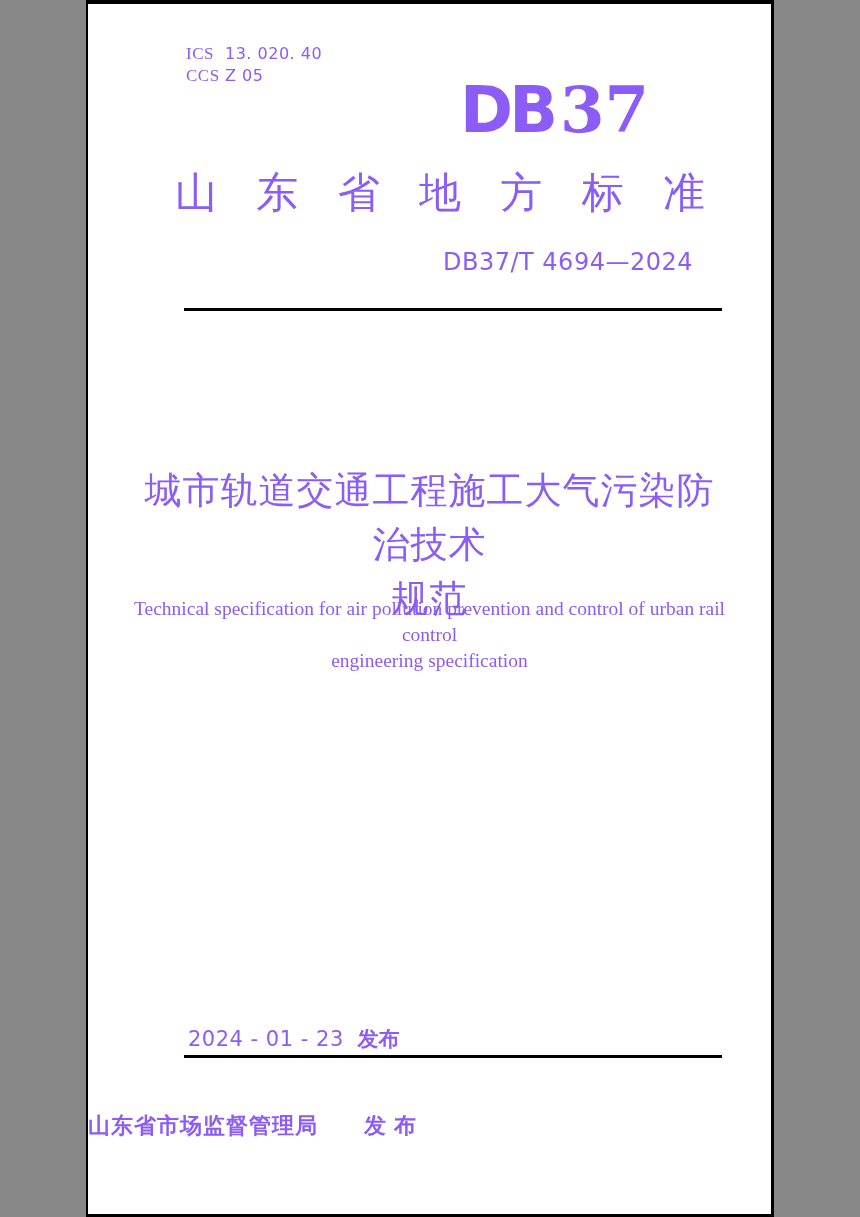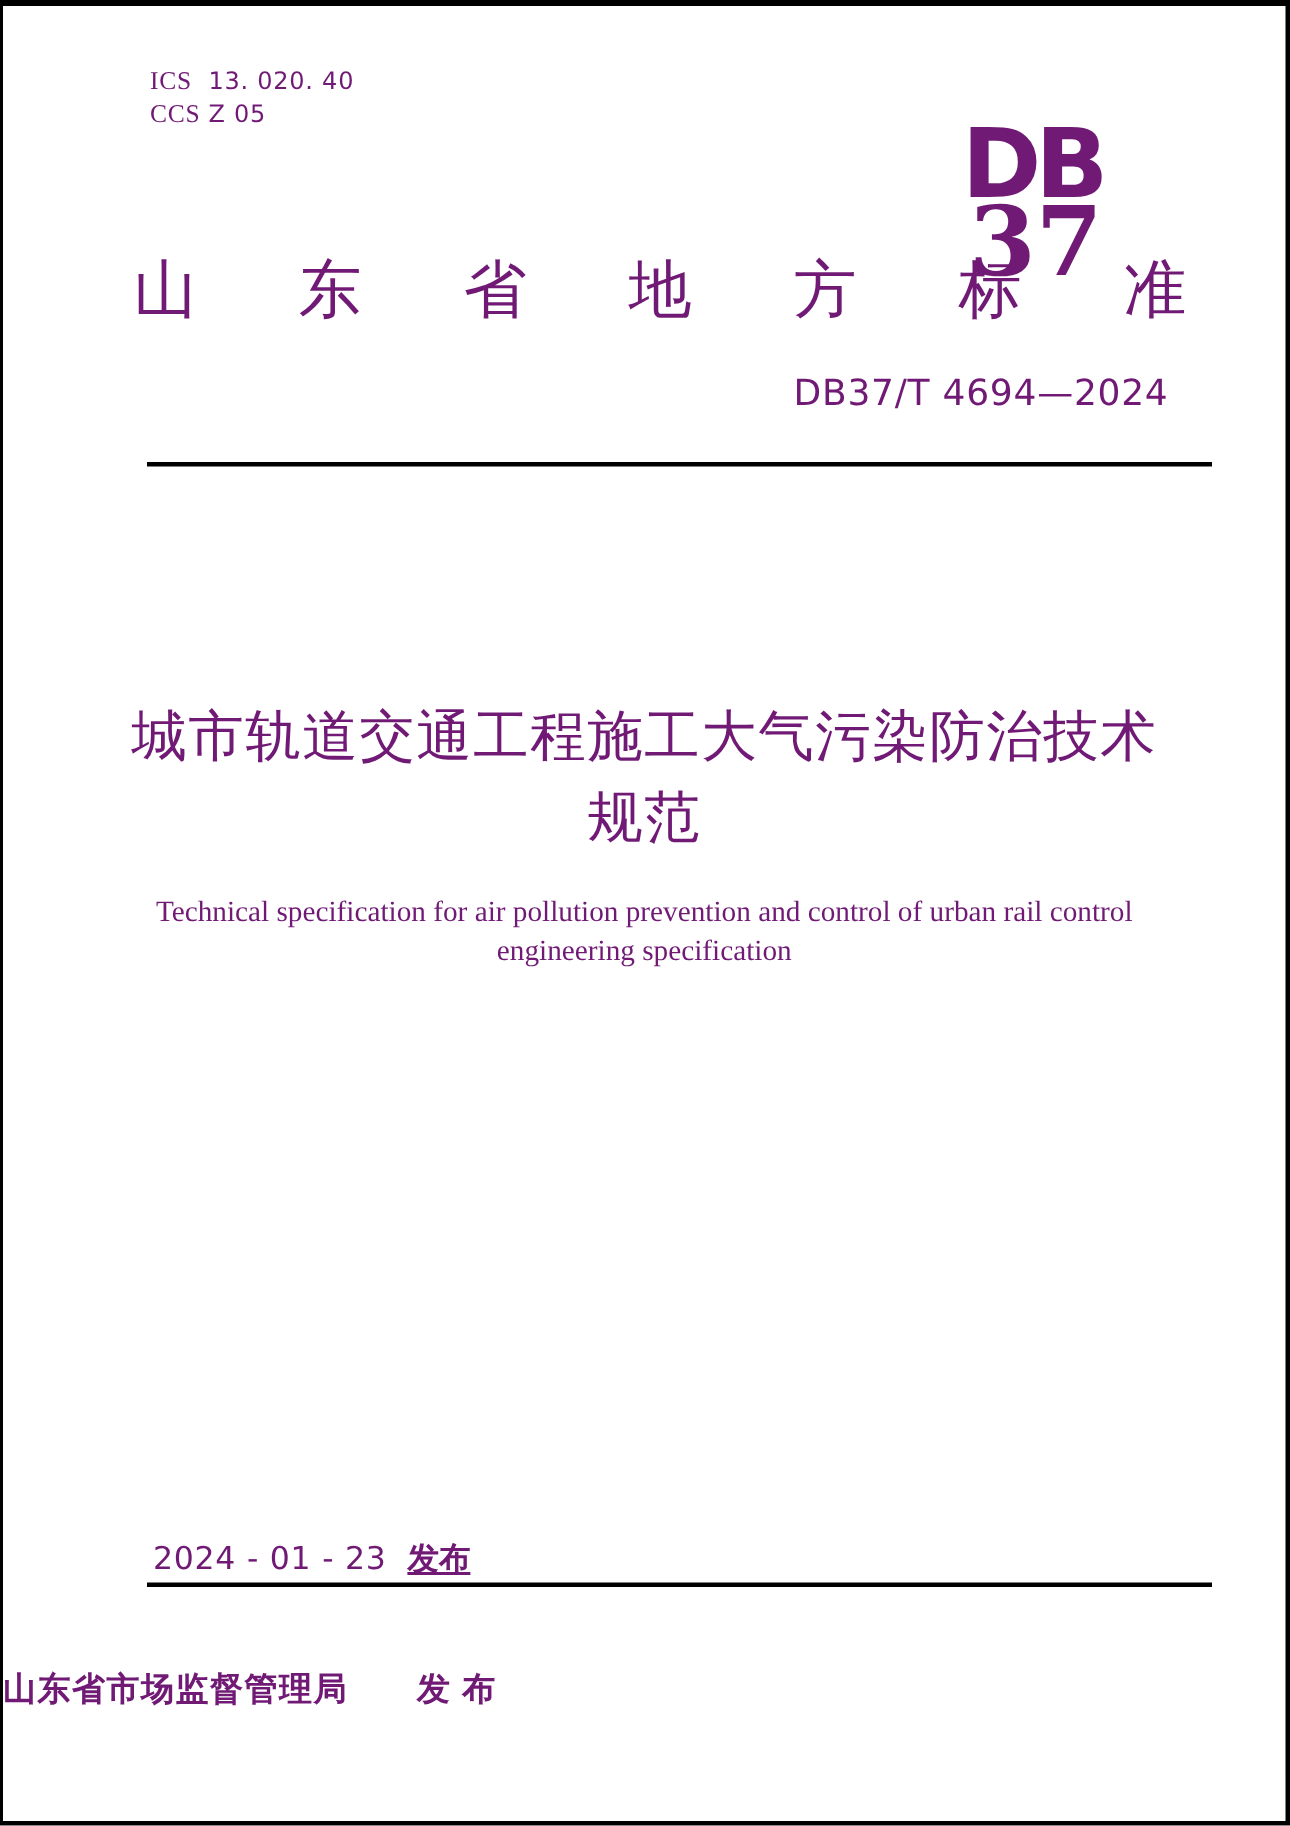--- a/index.html
+++ b/index.html
@@ -2,25 +2,25 @@
 <html><head>
 <meta charset="utf-8">
 <style>
   html, body {
     margin: 0;
     padding: 0;
     background: #888;
   }
   .page {
     position: relative;
-    width: 860px;
+    width: 688px;
     height: 1217px;
     margin: 0 auto;
     background: #ffffff;
-    color: #701a75;
+    color: #8b5cf6;
     box-sizing: border-box;
     border: 3px solid #000000;
     border-top-width: 4px;
     border-left-width: 2px;
     overflow: hidden;
     font-family: "Liberation Sans", sans-serif;
     padding-left: 20px;
   }
 
   
@@ -47,21 +47,20 @@
   }
 
   
   .db37-logo {
     position: absolute;
     top: 80px;
     right: 122px;
     display: flex;
     align-items: flex-end;
     white-space: nowrap;
-    flex-direction: column;
   }
   .logo-db {
     font-family: "DejaVu Sans", sans-serif;
     font-weight: 900;
     font-size: 64px;
     line-height: 52px;
     letter-spacing: -4px;
   }
   .logo-num {
     font-family: "DejaVu Serif", serif;
@@ -145,21 +144,20 @@
     white-space: nowrap;
   }
   .date-num {
     font-family: "DejaVu Sans", sans-serif;
     letter-spacing: 0.5px;
     font-weight: 500;
   }
   .date-label {
     font-weight: 700;
     margin-left: 8px;
-    text-decoration: underline;
   }
 
   
   .publisher {
     position: absolute;
     left: 0;
     right: 0;
     top: 1109px;
     font-size: 22px;
     line-height: 26px;

